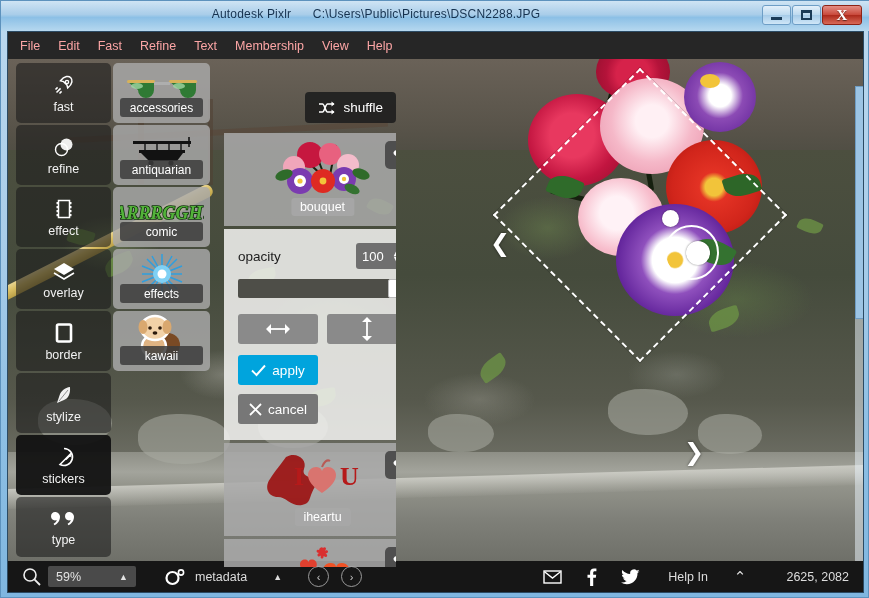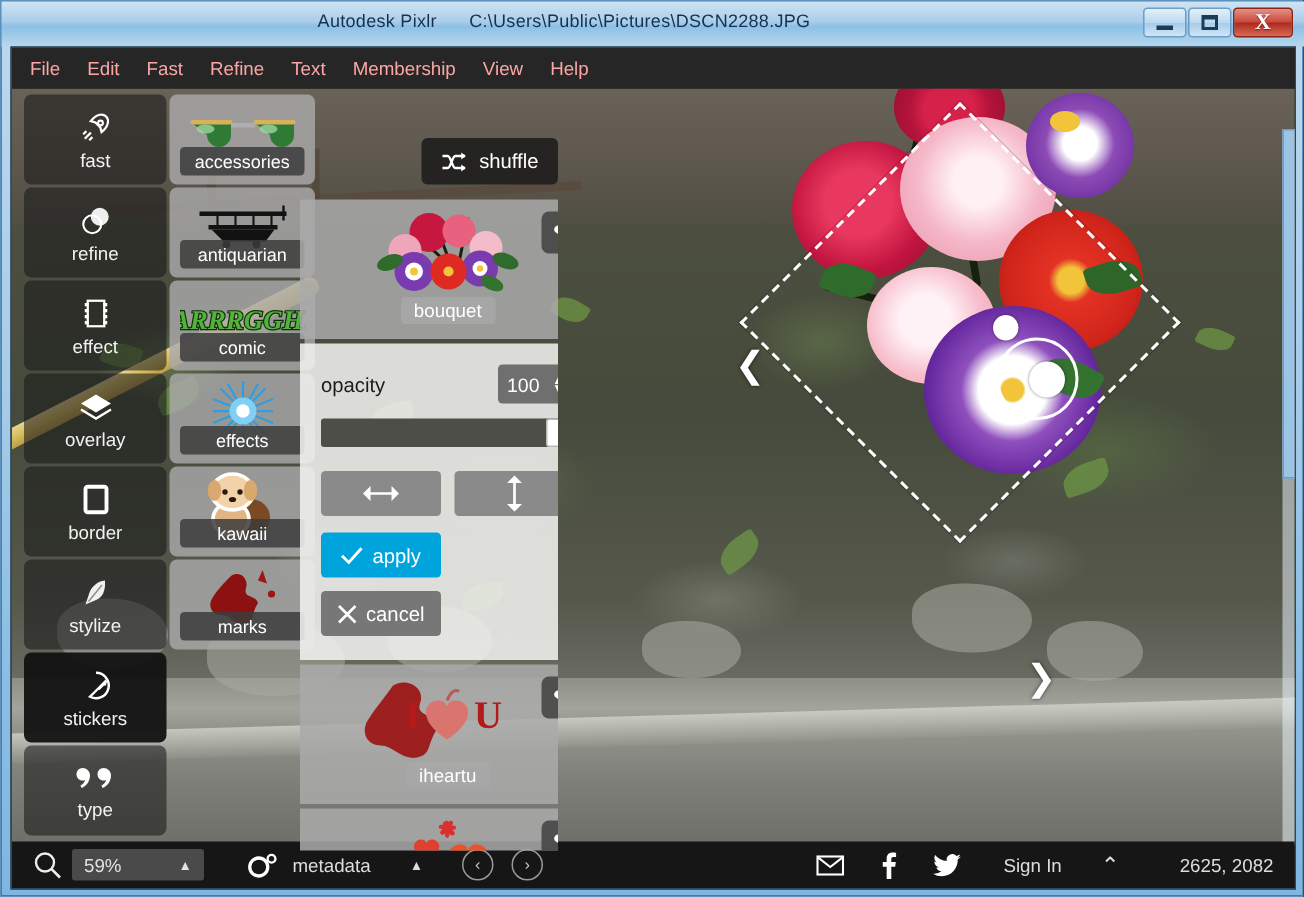--- a/index.html
+++ b/index.html
@@ -128,21 +128,21 @@
   .pack .plabel {
     position:absolute; left:7px; right:7px; bottom:6px; height:19px; border-radius:3px;
     background:rgba(60,60,60,.85); color:#fff; font-size:12px;
     display:flex; align-items:center; justify-content:center;
   }
   .pack.active .plabel { background:#4cc3ef; }
   .packart { position:absolute; left:0; right:0; top:3px; height:44px;
     display:flex; align-items:center; justify-content:center; }
 
   
-  #browse { position:absolute; left:192px; top:31px; width:172px; height:504px;
+  #browse { position:absolute; left:216px; top:31px; width:172px; height:504px;
     z-index:20; overflow:hidden; }
   #shuffle {
     position:absolute; right:0; top:29px; height:31px; padding:0 13px; border-radius:4px;
     background:rgba(30,30,30,.9); color:#fff; font-size:13.5px;
     display:flex; align-items:center; gap:8px; cursor:default;
   }
   #card-main { position:absolute; left:0; top:70px; width:197px; }
   .thumb { position:relative; width:197px; height:93px; background:rgba(170,170,170,.86);
     margin-bottom:3px; }
   .thumb .tlabel { position:absolute; left:50%; transform:translateX(-50%); bottom:10px;
@@ -420,30 +420,20 @@
             <ellipse cx="32" cy="13" rx="4.5" ry="7" fill="#d9a86f"></ellipse>
             <circle cx="15" cy="14" r="1.8" fill="#2b1a0c"></circle>
               <circle cx="25" cy="14" r="1.8" fill="#2b1a0c"></circle>
             <ellipse cx="20" cy="19" rx="2.4" ry="1.7" fill="#2b1a0c"></ellipse>
           </svg>
         </div>
         <div class="plabel">kawaii</div>
       </div>
 
 
-      <div class="pack">
-        <div class="packart">
-          <svg width="56" height="40" viewBox="0 0 56 40">
-            <path d="M20 6c6-4 12 2 10 8-2 7 6 4 8 10-5 8-2 12-8 14-7 2-10-6-16-6-7 0-10-6-6-12 3-5 8-10 12-14z" fill="#8e1111"></path>
-            <path d="M41 2l3 9-6-2z" fill="#9e1515"></path>
-            <circle cx="47" cy="18" r="2.4" fill="#9e1515"></circle>
-          </svg>
-        </div>
-        <div class="plabel">marks</div>
-      </div>
     </div>
 
     <div id="browse">
 
       <div id="shuffle">
         <svg width="17" height="14" viewBox="0 0 17 14">
           <path d="M1 3h3.5c2 0 3 8 5 8H16M1 11h3.5c2 0 3-8 5-8H16" fill="none" stroke="#fff" stroke-width="1.6"></path>
           <path d="M13.5 0.6 16.6 3l-3.1 2.4zM13.5 8.6 16.6 11l-3.1 2.4z" fill="#fff"></path>
         </svg>
         <span>shuffle</span>
@@ -600,19 +590,19 @@
       <div class="sbicon" style="margin-left:24px">
         <svg width="11" height="18" viewBox="0 0 11 18">
           <path d="M7.2 18V9.8h2.6l.4-3.1H7.2V4.8c0-.9.3-1.5 1.6-1.5h1.6V.6C10.1.5 9.1.4 8 .4 5.7.4 4.1 1.8 4.1 4.4v2.3H1.5v3.1h2.6V18z" fill="#fff"></path>
         </svg>
       </div>
       <div class="sbicon" style="margin-left:24px">
         <svg width="19" height="16" viewBox="0 0 19 16">
           <path d="M18.6 2.2c-.7.3-1.4.5-2.2.6.8-.5 1.4-1.2 1.7-2.1-.7.4-1.6.8-2.4.9A3.8 3.8 0 0 0 9.2 5a10.8 10.8 0 0 1-7.8-4s-1.6 3 1.2 5c-.6 0-1.2-.3-1.7-.6 0 1.9 1.3 3.4 3 3.8-.5.2-1.1.2-1.7.1.5 1.5 1.9 2.6 3.5 2.6A7.7 7.7 0 0 1 0 13.5a10.8 10.8 0 0 0 5.8 1.7c7 0 10.9-5.9 10.7-11.2.7-.5 1.4-1.2 2.1-1.8z" fill="#fff"></path>
         </svg>
       </div>
-      <span style="margin-left:28px">Sign In</span>
+      <span style="margin-left:28px">Help In</span>
       <span style="margin-left:26px;font-size:15px">⌃</span>
       <span style="margin-left:40px;margin-right:16px">2625, 2082</span>
     </div>
 
   </div>
 </div>
 
 </body></html>

